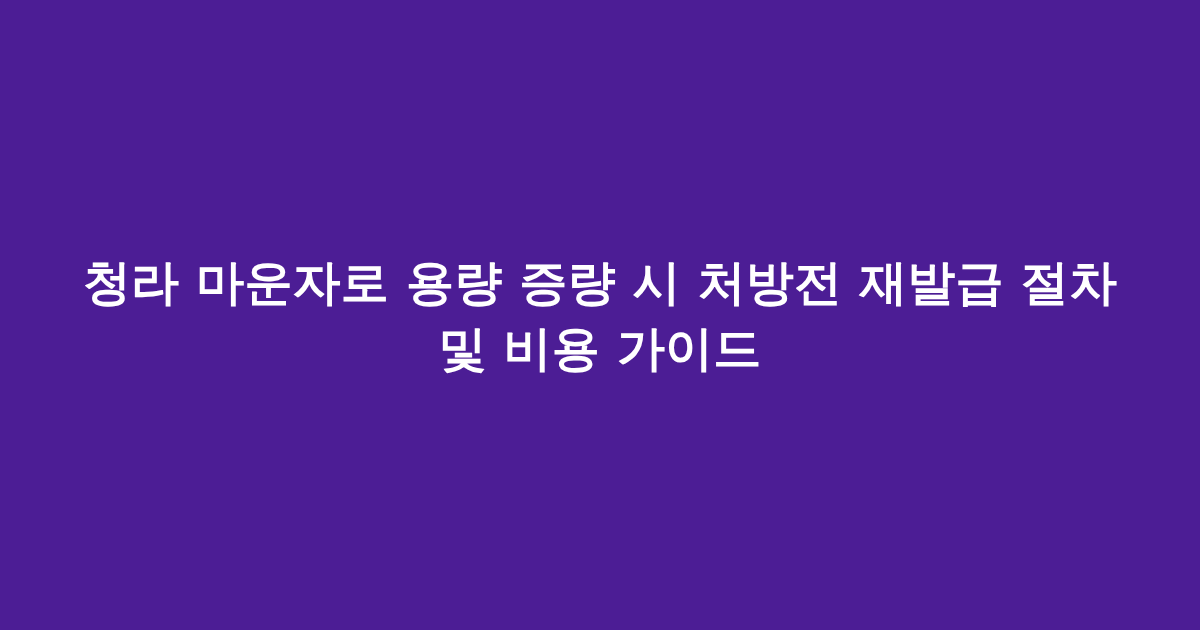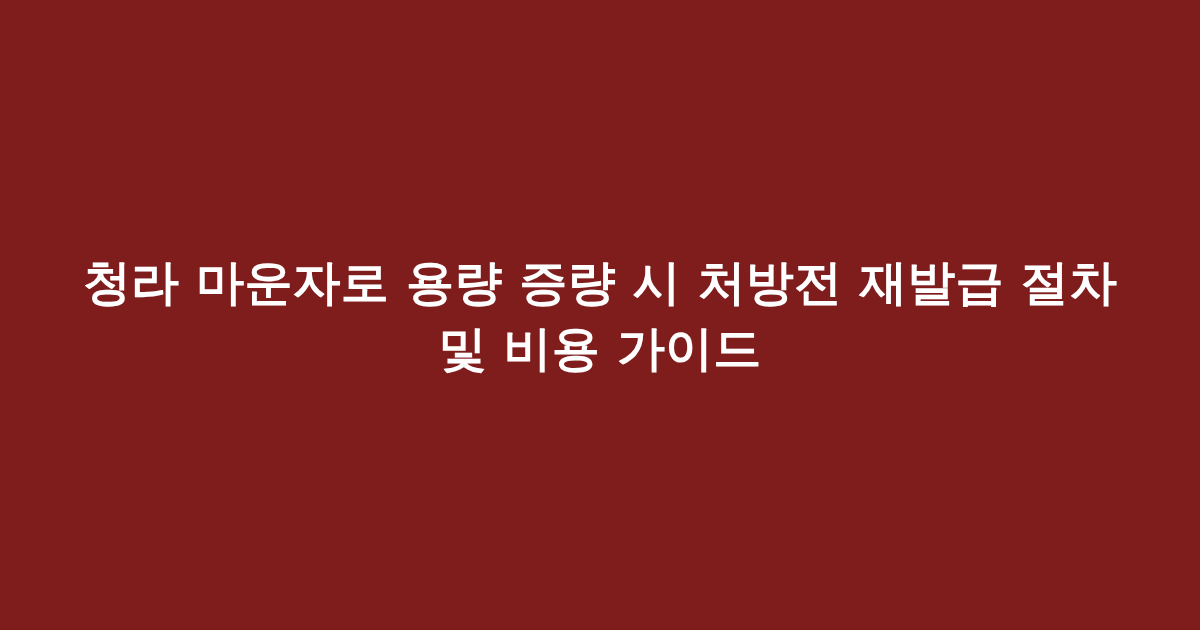--- a/index.html
+++ b/index.html
@@ -14,21 +14,21 @@
   body {
     font-family: "DejaVu Sans", "Liberation Sans", sans-serif;
     background: #4a8fe0;
   }
 
   .og-card {
     position: relative;
     box-sizing: border-box;
     width: 1200px;
     height: 630px;
-    background-color: #7f1d1d;
+    background-color: #4c1d95;
     display: flex;
     align-items: center;
     justify-content: center;
     padding: 0 60px;
   }
 
   .og-card__inner {
     width: 100%;
     max-width: 1080px;
     display: flex;

